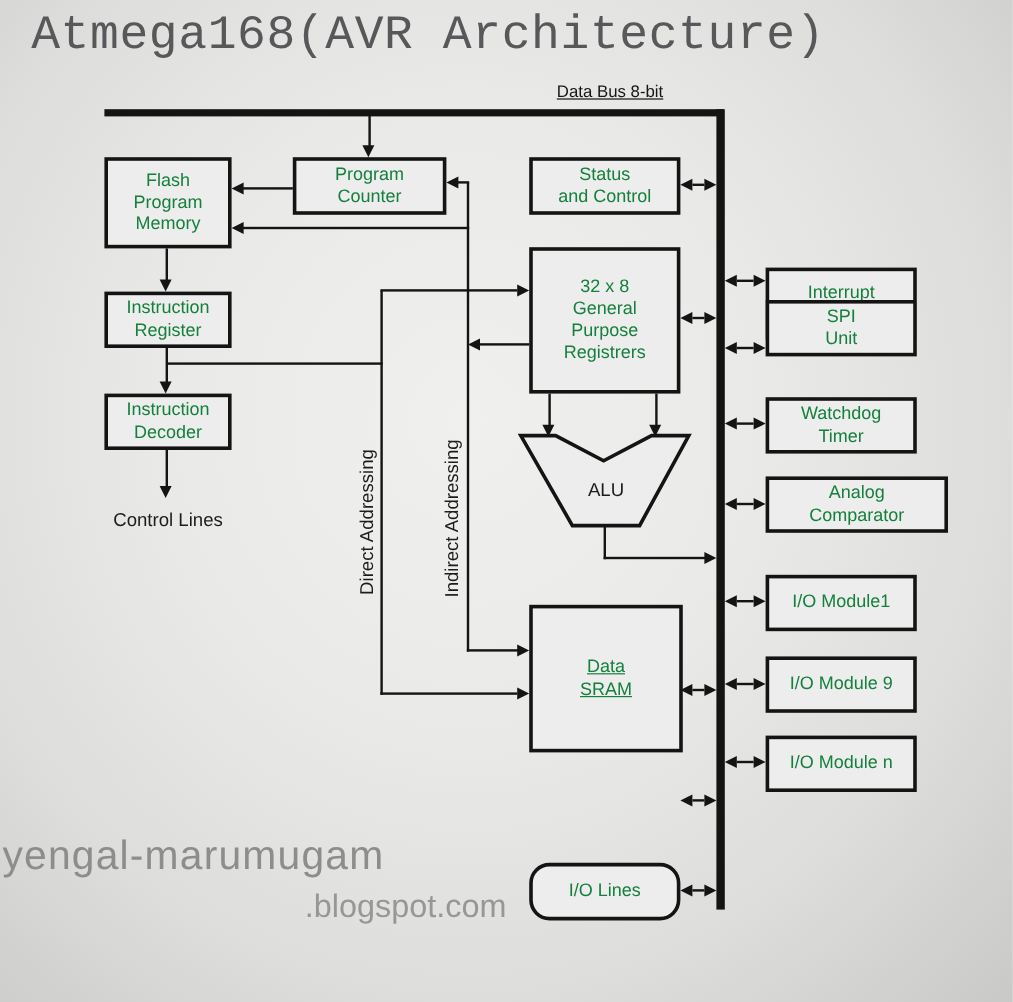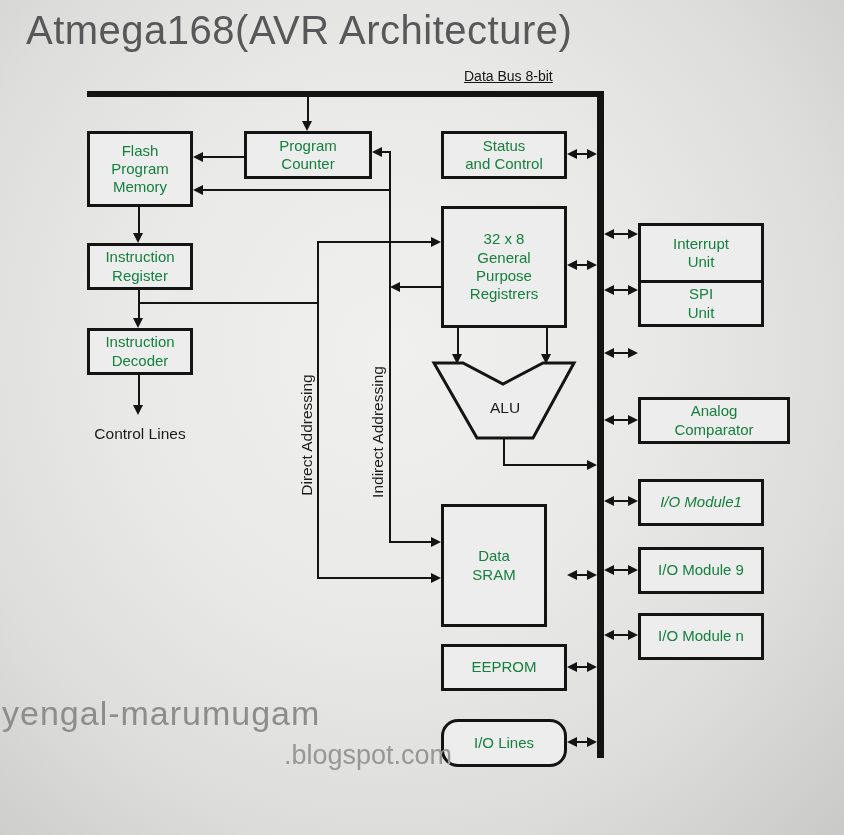--- a/index.html
+++ b/index.html
@@ -5,20 +5,21 @@
   html,body{margin:0;padding:0;}
   body{font-family:"Liberation Sans", sans-serif;}
   #canvas{
     position:relative;width:844px;height:835px;overflow:hidden;
     background:radial-gradient(ellipse at 46% 42%, #f0f0ef 0%, #e9e9e8 40%, #dddddc 70%, #c9c9c8 100%);
   }
   .abs{position:absolute;}
   .title{
     font-size:40px;color:var(--title-text,#58585a);letter-spacing:.5px;
     white-space:nowrap;
+    font-family:Liberation Mono, monospace;
   }
   .bus-label{font-size:14px;color:#161616;white-space:nowrap;}
   .busline{background:var(--line,#141414);}
   .box{
     position:absolute;box-sizing:border-box;border:3px solid var(--line,#141414);
     background:var(--box-fill,#ededed);
     display:flex;align-items:center;justify-content:center;text-align:center;
     font-size:15px;line-height:1.22;color:#15803d;white-space:pre-line;
   }
   .hl{position:absolute;height:2px;background:var(--line,#141414);}
@@ -27,21 +28,21 @@
   .ah-l{border-top:5px solid transparent;border-bottom:5px solid transparent;border-right:10px solid var(--line,#141414);}
   .ah-r{border-top:5px solid transparent;border-bottom:5px solid transparent;border-left:10px solid var(--line,#141414);}
   .ah-d{border-left:5px solid transparent;border-right:5px solid transparent;border-top:10px solid var(--line,#141414);}
   .da{position:absolute;height:10px;display:flex;align-items:center;}
   .da .tl{width:0;height:0;border-top:5px solid transparent;border-bottom:5px solid transparent;border-right:10px solid var(--line,#141414);}
   .da .tr{width:0;height:0;border-top:5px solid transparent;border-bottom:5px solid transparent;border-left:10px solid var(--line,#141414);}
   .da .mid{flex:1;height:2px;background:var(--line,#141414);}
   .lbl{position:absolute;color:#1c1c1c;font-size:15.5px;text-align:center;white-space:nowrap;}
   .vtext{position:absolute;transform:rotate(-90deg);transform-origin:center;color:#1c1c1c;font-size:15.5px;text-align:center;white-space:nowrap;}
   .wm1{font-size:34px;color:var(--watermark-text,#8d8d8d);letter-spacing:1px;white-space:nowrap;}
-  .wm2{font-size:27px;color:#979797;text-align:right;white-space:nowrap;margin-left:30px;}
+  .wm2{font-size:27px;color:#979797;text-align:right;white-space:nowrap;}
   svg text{font-family:"Liberation Sans",sans-serif;}
 </style>
 </head>
 <body>
 
 <div id="canvas">
 
   <div class="abs title" style="left:26px;top:8px;">Atmega168(AVR Architecture)</div>
   <div class="abs bus-label" style="left:464px;top:68px;text-decoration:underline;">Data Bus 8-bit</div>
 
@@ -56,32 +57,33 @@
   <div class="box" style="left:441px;top:131px;width:126px;height:48px;">Status
 and Control</div>
   <div class="box" style="left:87px;top:243px;width:106px;height:47px;">Instruction
 Register</div>
   <div class="box" style="left:87px;top:328px;width:106px;height:47px;">Instruction
 Decoder</div>
   <div class="box" style="left:441px;top:206px;width:126px;height:122px;">32 x 8
 General
 Purpose
 Registrers</div>
-  <div class="box" style="left:441px;top:504px;width:106px;height:123px;">Data
+  <div class="box" style="left:441px;top:504px;width:128px;height:123px;text-decoration:underline;">Data
 SRAM</div>
-  <div class="box" style="left:441px;top:644px;width:126px;height:47px;">EEPROM</div>
   <div class="box" style="left:441px;top:719px;width:126px;height:48px;border-radius:17px;">I/O Lines</div>
 
   <div class="box" style="left:638px;top:223px;width:126px;height:60px;">Interrupt
 Unit</div>
-  <div class="box" style="left:638px;top:280px;width:126px;height:47px;">SPI
+  <div class="box" style="left:638px;top:250px;width:126px;height:47px;">SPI
 Unit</div>
+  <div class="box" style="left:638px;top:331px;width:126px;height:47px;">Watchdog
+Timer</div>
   <div class="box" style="left:638px;top:397px;width:152px;height:47px;">Analog
 Comparator</div>
-  <div class="box" style="left:638px;top:479px;width:126px;height:47px;font-style:italic;">I/O Module1</div>
+  <div class="box" style="left:638px;top:479px;width:126px;height:47px;">I/O Module1</div>
   <div class="box" style="left:638px;top:547px;width:126px;height:47px;">I/O Module 9</div>
   <div class="box" style="left:638px;top:613px;width:126px;height:47px;">I/O Module n</div>
 
   <svg class="abs" style="left:425px;top:355px;" width="160" height="92" viewBox="425 355 160 92">
     <polygon points="434,363 463,363 503,384 543,363 574,363 533,438 477,438" fill="#ededed" stroke="#141414" stroke-width="3"></polygon>
     <text x="505" y="413" text-anchor="middle" font-size="15.5" fill="#1c1c1c">ALU</text>
   </svg>
 
   <div>
 

